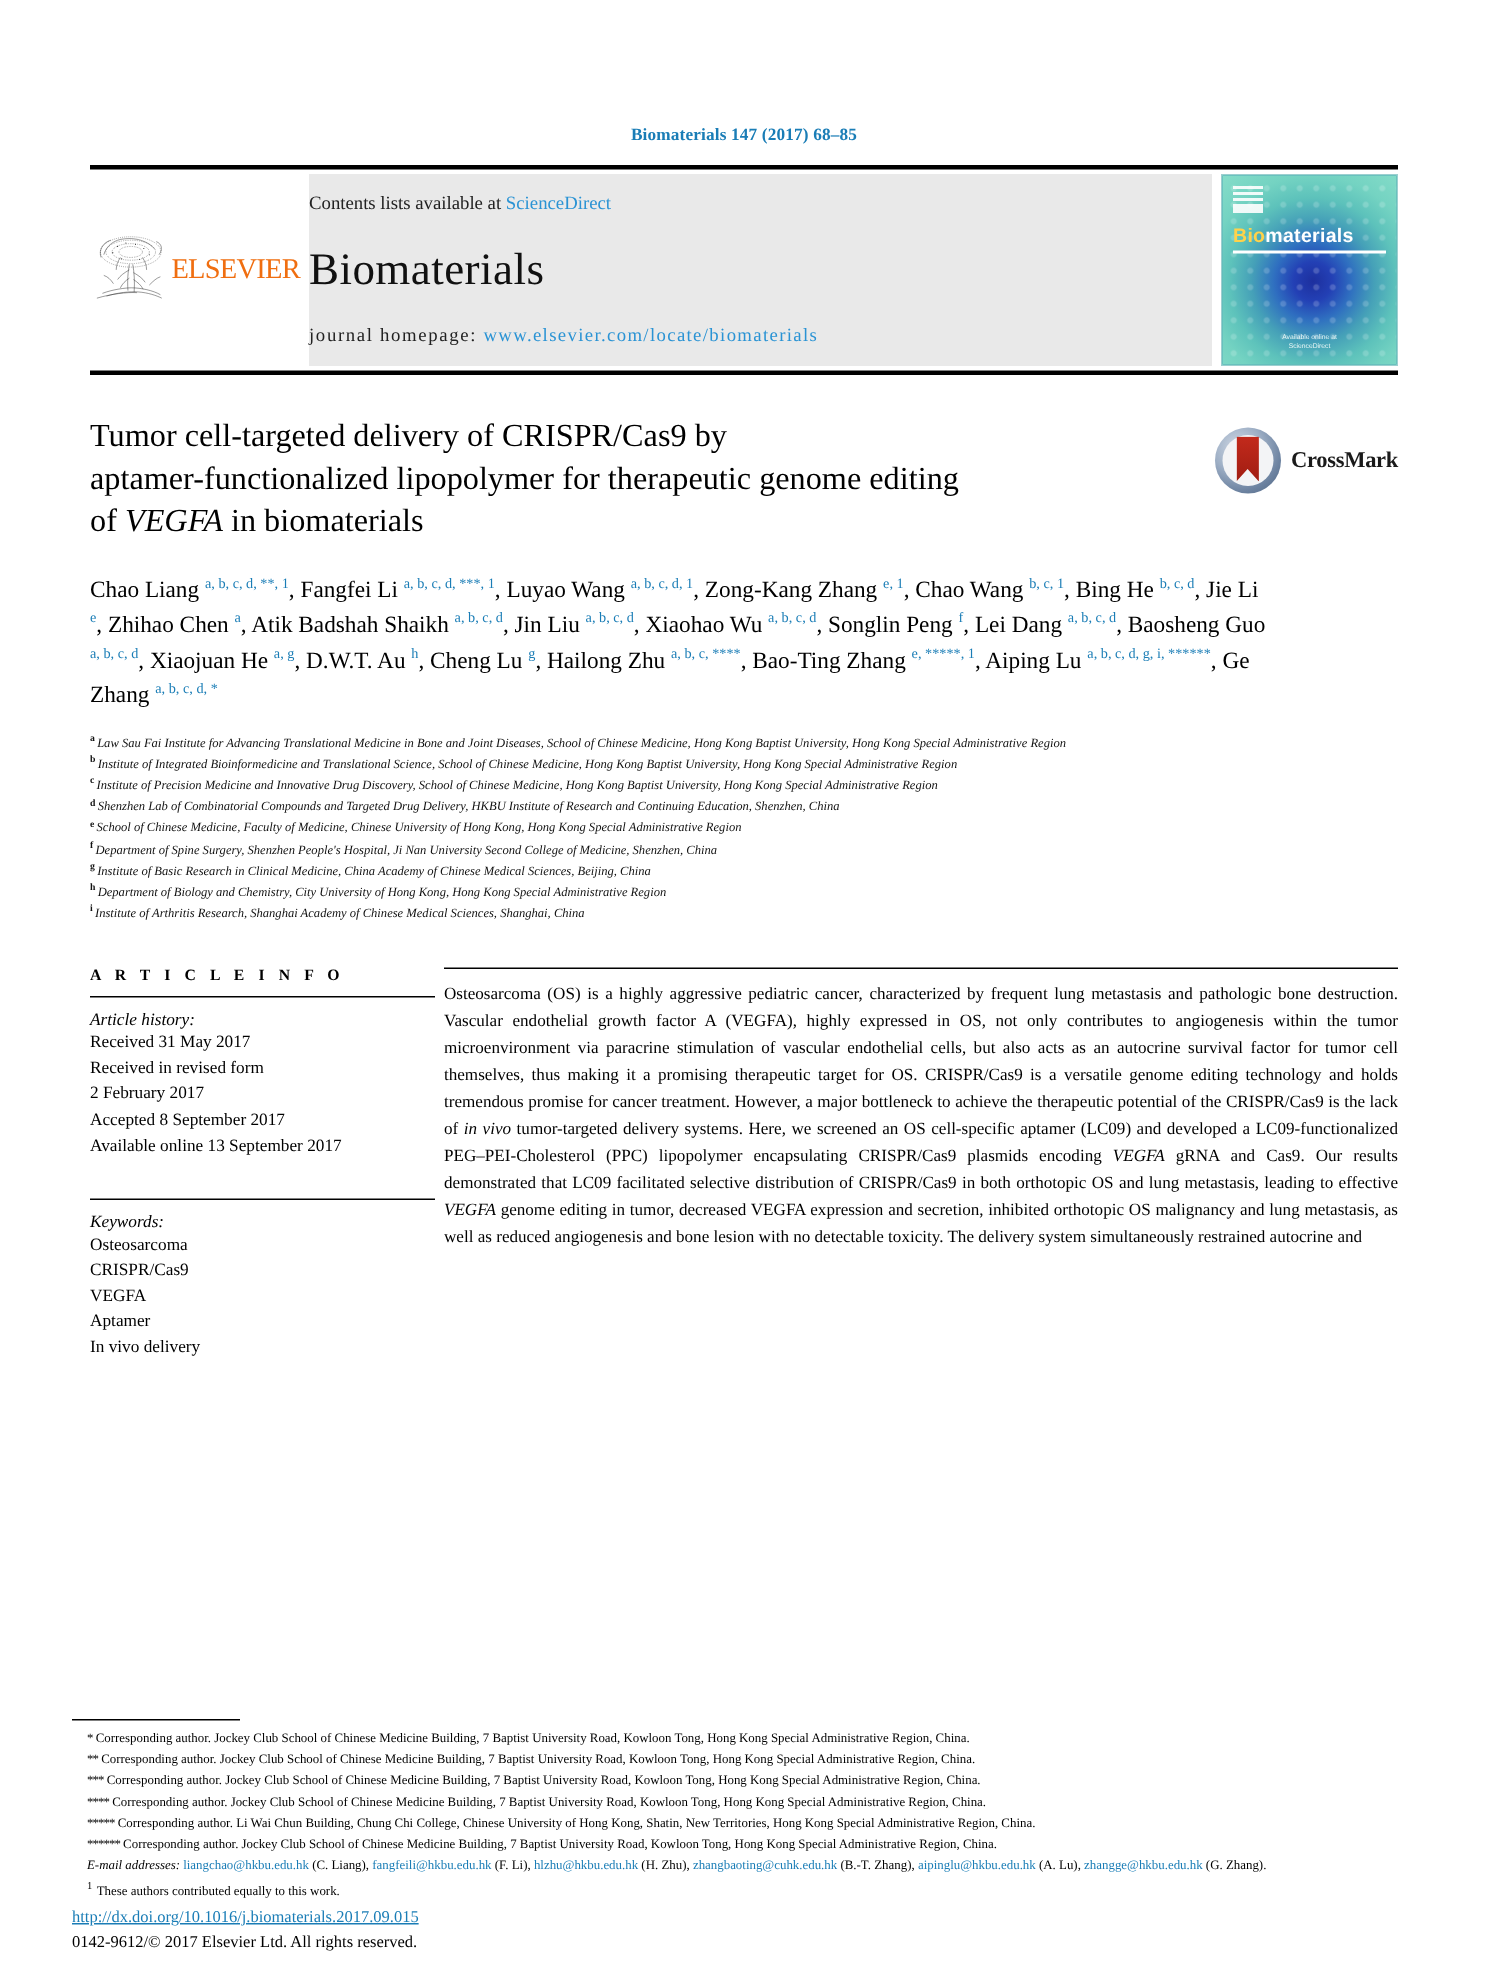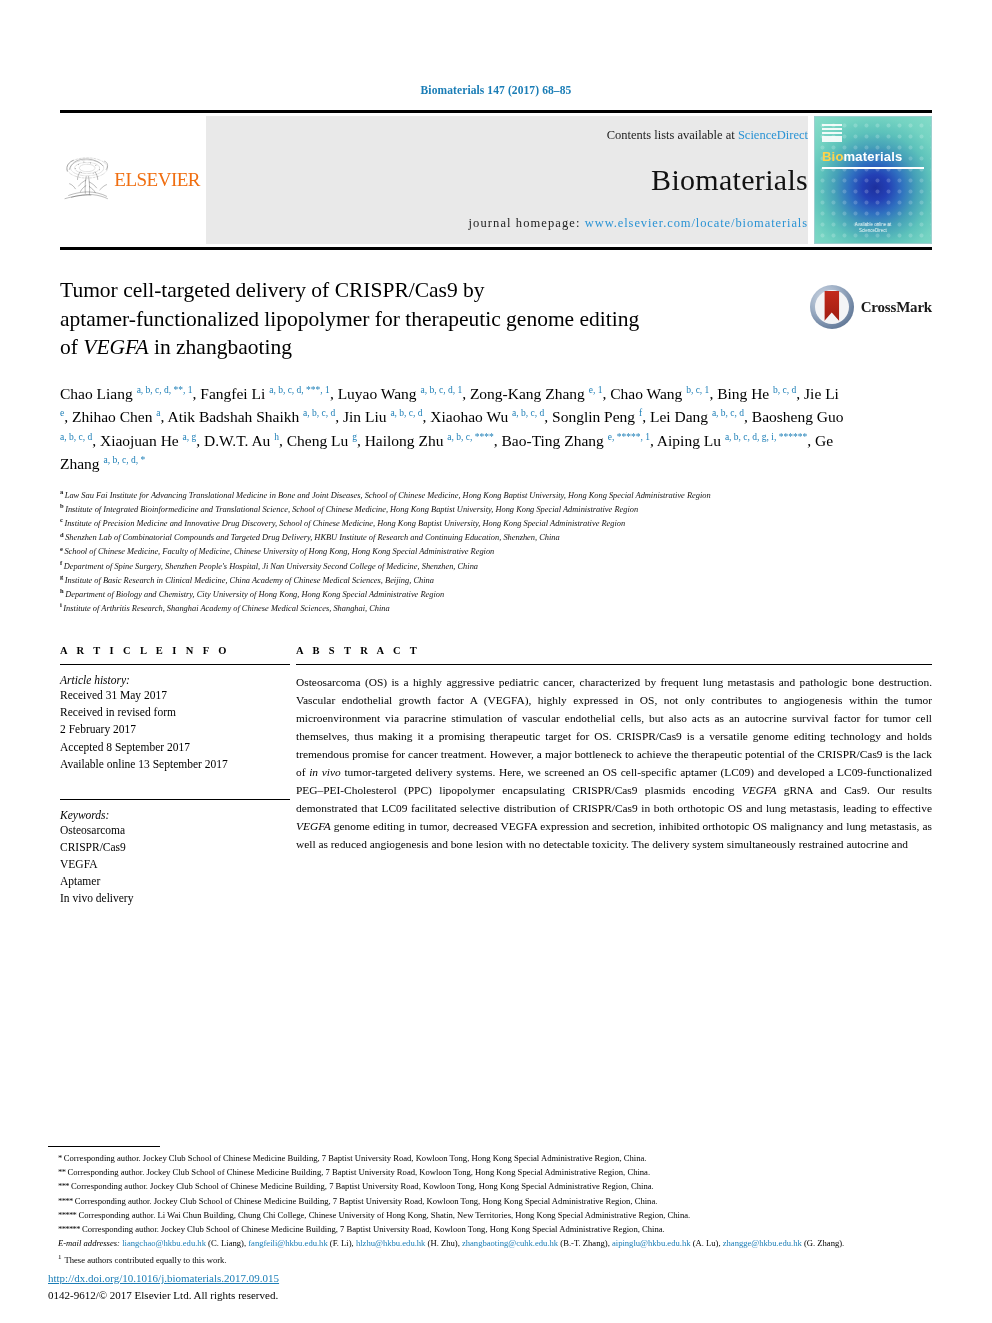--- a/index.html
+++ b/index.html
@@ -68,21 +68,21 @@
     line-height: 1;
     margin-top: 1px;
   }
   .contents-box {
     flex: 1 1 auto;
     background: #e9e9e9;
     margin: 0 6px 0 6px;
     display: flex;
     flex-direction: column;
     justify-content: space-between;
-    align-items: flex-end;
+    align-items: flex-start;
     padding: 12px 0 13px 0;
     box-sizing: border-box;
   }
   .contents-line {
     font-size: 12.5px;
     color: #222;
   }
   .contents-line .sd {
     color: #2a93d4;
   }
@@ -440,21 +440,21 @@
         <span>Available online at</span><br>
         <span>ScienceDirect</span>
       </div>
     </div>
   </div>
 
   <div class="title-area">
     <h1 class="article-title">
       <span>Tumor cell-targeted delivery of CRISPR/Cas9 by</span><br>
       <span>aptamer-functionalized lipopolymer for therapeutic genome editing</span><br>
-      <span>of </span><em>VEGFA</em><span> in zhangbaoting</span>
+      <span>of </span><em>VEGFA</em><span> in biomaterials</span>
     </h1>
     <div class="crossmark">
       <div class="cm-circle">
         <div class="cm-inner"></div>
         <div class="cm-ribbon"></div>
       </div>
       <div class="cm-text">CrossMark</div>
     </div>
   </div>
 
@@ -489,21 +489,20 @@
         <div class="kw-label">Keywords:</div>
         <div class="kw-line">Osteosarcoma</div>
         <div class="kw-line">CRISPR/Cas9</div>
         <div class="kw-line">VEGFA</div>
         <div class="kw-line">Aptamer</div>
         <div class="kw-line">In vivo delivery</div>
       </div>
     </div>
 
     <div class="col-abstract">
-      <div class="sec-head">A B S T R A C T</div>
       <div class="rule"></div>
       <p class="abstract-body">Osteosarcoma (OS) is a highly aggressive pediatric cancer, characterized by frequent lung metastasis and pathologic bone destruction. Vascular endothelial growth factor A (VEGFA), highly expressed in OS, not only contributes to angiogenesis within the tumor microenvironment via paracrine stimulation of vascular endothelial cells, but also acts as an autocrine survival factor for tumor cell themselves, thus making it a promising therapeutic target for OS. CRISPR/Cas9 is a versatile genome editing technology and holds tremendous promise for cancer treatment. However, a major bottleneck to achieve the therapeutic potential of the CRISPR/Cas9 is the lack of <em>in vivo</em> tumor-targeted delivery systems. Here, we screened an OS cell-specific aptamer (LC09) and developed a LC09-functionalized PEG–PEI-Cholesterol (PPC) lipopolymer encapsulating CRISPR/Cas9 plasmids encoding <em>VEGFA</em> gRNA and Cas9. Our results demonstrated that LC09 facilitated selective distribution of CRISPR/Cas9 in both orthotopic OS and lung metastasis, leading to effective <em>VEGFA</em> genome editing in tumor, decreased VEGFA expression and secretion, inhibited orthotopic OS malignancy and lung metastasis, as well as reduced angiogenesis and bone lesion with no detectable toxicity. The delivery system simultaneously restrained autocrine and</p>
     </div>
   </div>
 
   <div class="footnotes">
     <div class="fn-rule"></div>
     <p class="fn"><span class="star">*</span> <span>Corresponding author. Jockey Club School of Chinese Medicine Building, 7 Baptist University Road, Kowloon Tong, Hong Kong Special Administrative Region, China.</span></p>
     <p class="fn"><span class="star">**</span> <span>Corresponding author. Jockey Club School of Chinese Medicine Building, 7 Baptist University Road, Kowloon Tong, Hong Kong Special Administrative Region, China.</span></p>
     <p class="fn"><span class="star">***</span> <span>Corresponding author. Jockey Club School of Chinese Medicine Building, 7 Baptist University Road, Kowloon Tong, Hong Kong Special Administrative Region, China.</span></p>

